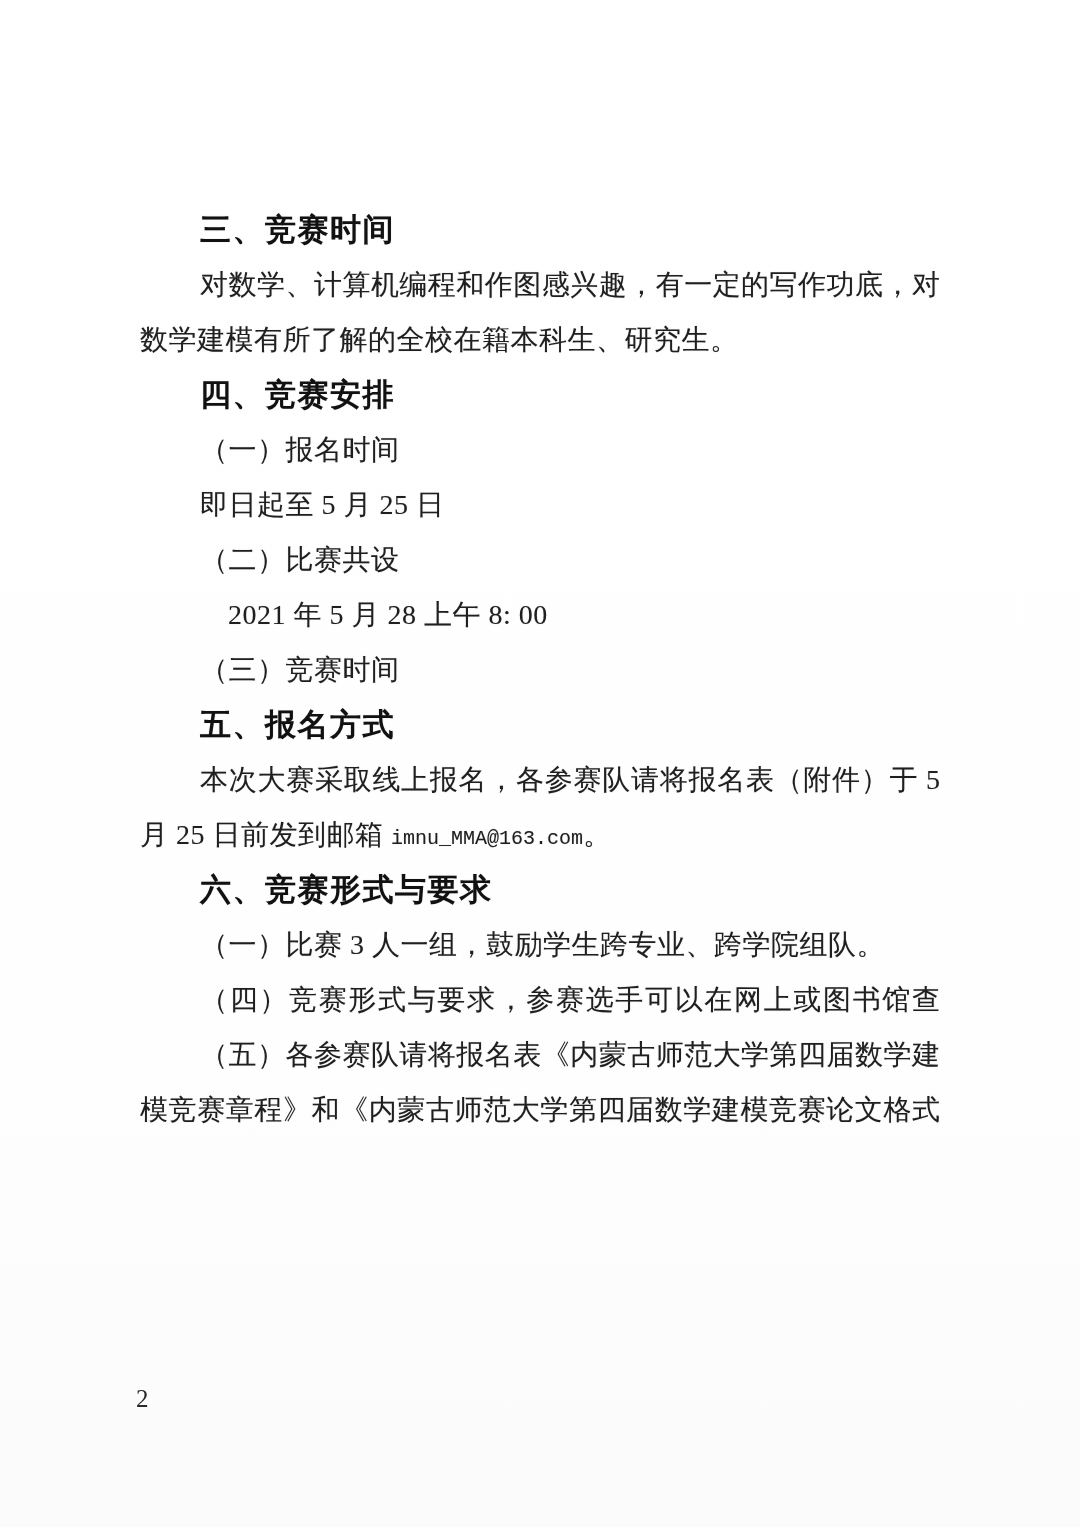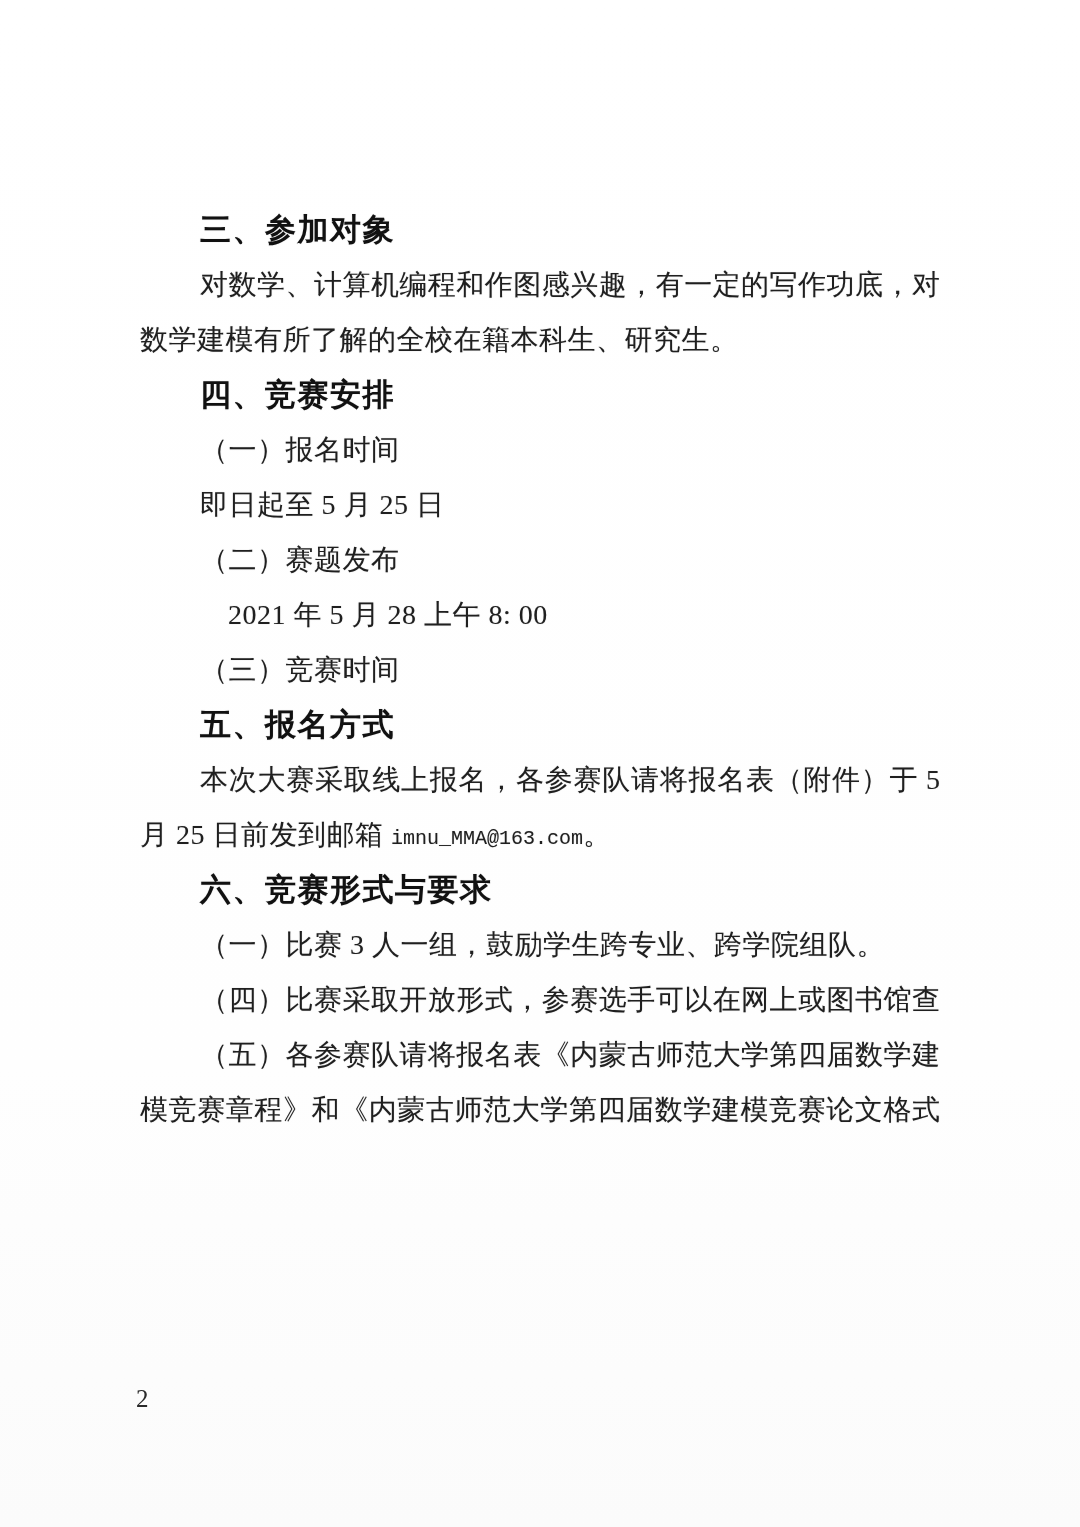--- a/index.html
+++ b/index.html
@@ -59,37 +59,37 @@
     color: #2a2a2a;
     font-family: "Liberation Serif", serif;
   }
 </style>
 </head>
 <body>
 
 <div class="page">
   <div class="content">
 
-    <div class="line h ind1">三、参加对象</div>
+    <div class="line h ind1">三、竞赛时间</div>
     <div class="line ind1 spread">对数学、计算机编程和作图感兴趣，有一定的写作功底，对</div>
     <div class="line">数学建模有所了解的全校在籍本科生、研究生。</div>
 
     <div class="line h ind1">四、竞赛安排</div>
     <div class="line ind1">（一）报名时间</div>
     <div class="line ind1">即日起至 5 月 25 日</div>
-    <div class="line ind1">（二）赛题发布</div>
+    <div class="line ind1">（二）比赛共设</div>
     <div class="line ind2">2021 年 5 月 28 上午 8: 00</div>
     <div class="line ind1">（三）竞赛时间</div>
 
     <div class="line h ind1">五、报名方式</div>
     <div class="line ind1 spread">本次大赛采取线上报名，各参赛队请将报名表（附件）于 5</div>
     <div class="line"><span>月 25 日前发到邮箱 </span><span class="mono">imnu_MMA@163.com</span><span>。</span></div>
 
     <div class="line h ind1">六、竞赛形式与要求</div>
     <div class="line ind1">（一）比赛 3 人一组，鼓励学生跨专业、跨学院组队。</div>
-    <div class="line ind1 spread">（四）比赛采取开放形式，参赛选手可以在网上或图书馆查</div>
+    <div class="line ind1 spread">（四）竞赛形式与要求，参赛选手可以在网上或图书馆查</div>
     <div class="line ind1 spread">（五）各参赛队请将报名表《内蒙古师范大学第四届数学建</div>
     <div class="line spread">模竞赛章程》和《内蒙古师范大学第四届数学建模竞赛论文格式</div>
 
   </div>
 
   <div class="page-number">2</div>
 </div>
 
 </body></html>

